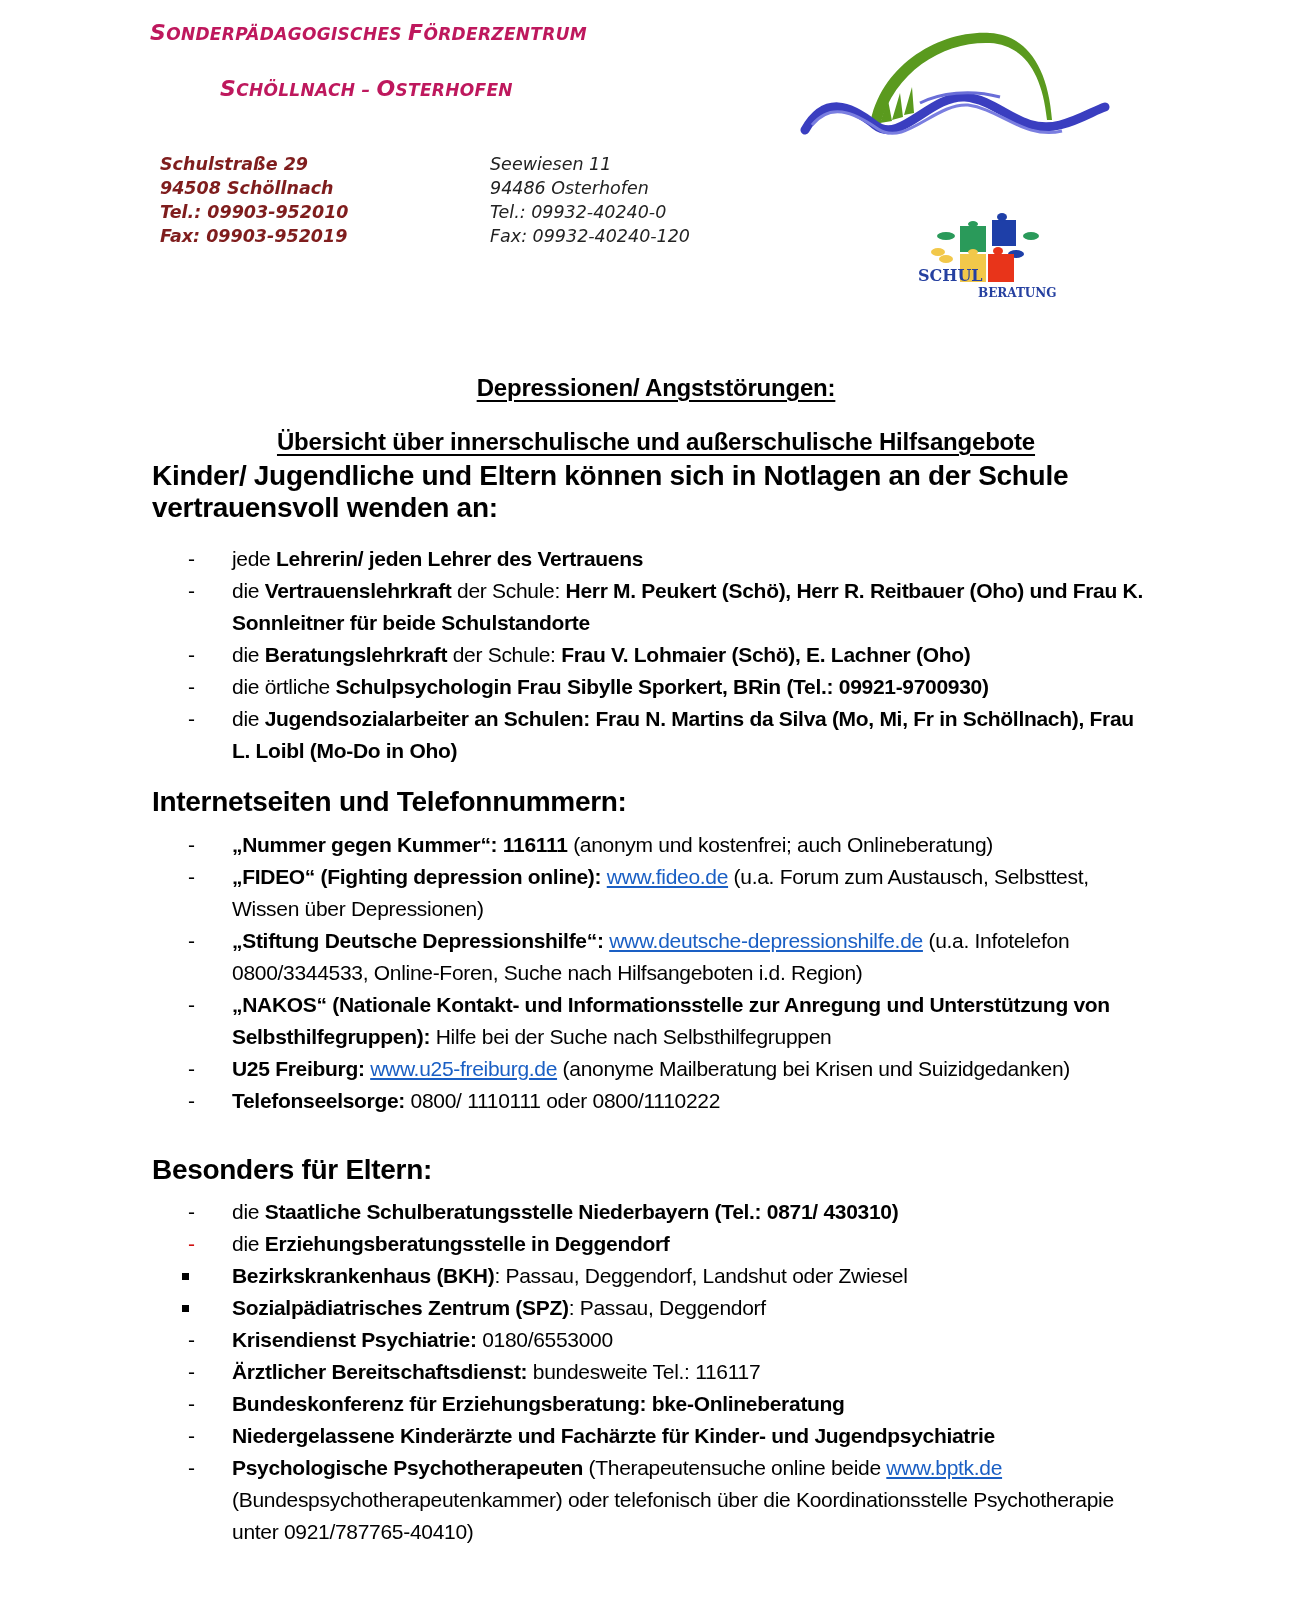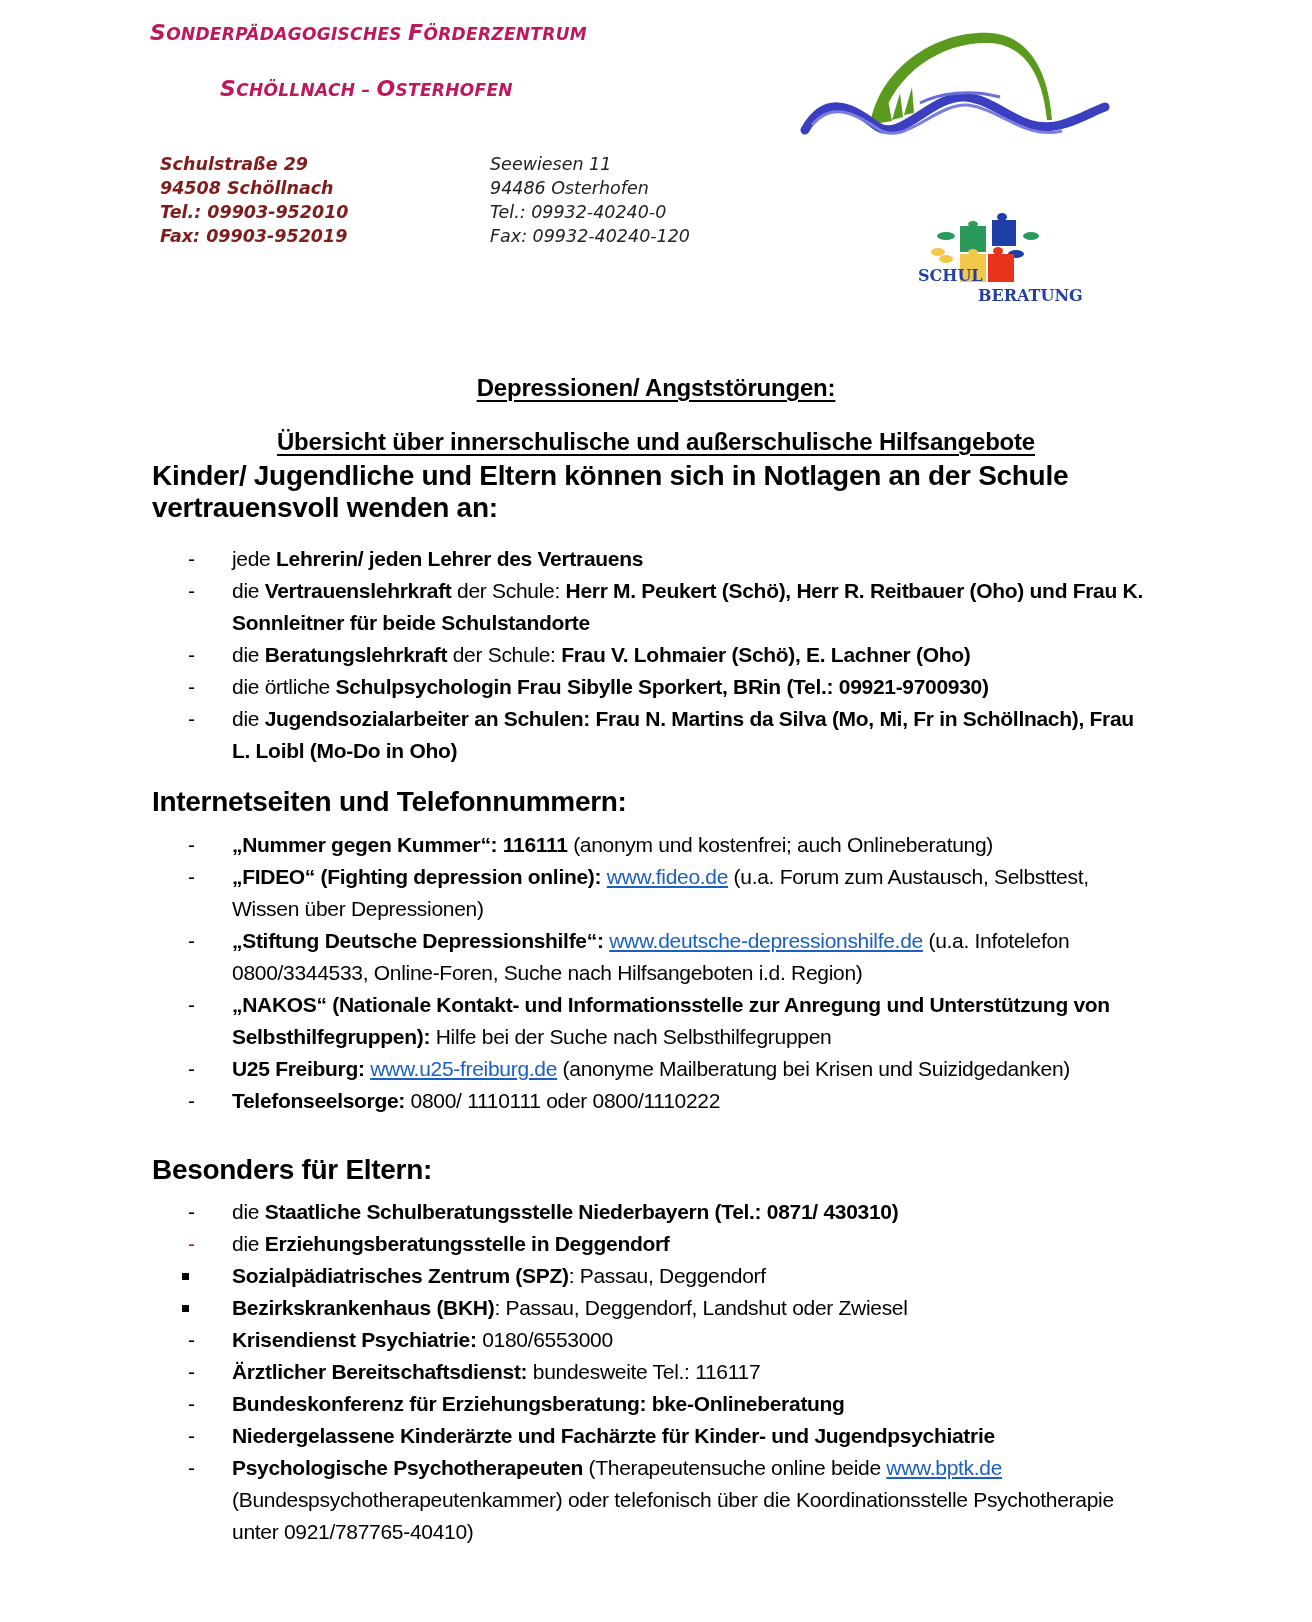--- a/index.html
+++ b/index.html
@@ -12,21 +12,21 @@
     #school-line2 { left: 220px; top: 76px; }
 
     .addr { position: absolute; font-family: "DejaVu Sans", sans-serif; font-style: italic; font-size: 17.5px; line-height: 24px; }
     #addr-left { left: 160px; top: 152px; font-weight: bold; color: #7f1d1d; }
     #addr-right { left: 490px; top: 152px; font-weight: normal; color: #222; }
     .addr div { white-space: nowrap; }
 
     #logo-wave { position: absolute; left: 800px; top: 25px; width: 310px; height: 125px; }
     #logo-schulberatung { position: absolute; left: 918px; top: 210px; width: 170px; height: 100px; }
     #logo-schulberatung .t1 { position: absolute; left: 0; top: 56px; font-family: "DejaVu Serif", serif; font-weight: bold; font-size: 16px; color: #2540a0; }
-    #logo-schulberatung .t2 { position: absolute; left: 60px; top: 76px; font-family: "DejaVu Serif", serif; font-weight: bold; font-size: 16px; color: #2540a0; }
+    #logo-schulberatung .t2 { position: absolute; left: 60px; top: 76px; font-family: "DejaVu Serif", serif; font-weight: bold; font-size: 12px; color: #2540a0; }
 
     .content { font-family: "Liberation Sans", sans-serif; font-size: 21px; }
     .title { position: absolute; left: 0; width: 1312px; text-align: center; font-weight: bold; text-decoration: underline; text-decoration-thickness: 2px; text-underline-offset: 4px; font-size: 24px; letter-spacing: -0.2px; margin-top: 22px; }
     #title1 { top: 352px; }
     #title2 { top: 406px; }
 
     .section-head { position: absolute; left: 152px; font-weight: bold; font-size: 28px; line-height: 32px; letter-spacing: -0.3px; }
     #intro-head { top: 460px; width: 940px; }
     #internet-head { top: 786px; }
     #eltern-head { top: 1154px; }
@@ -115,21 +115,21 @@
     <li><span class="bullet">-</span><b>„Stiftung Deutsche Depressionshilfe“: </b><a class="link">www.deutsche-depressionshilfe.de</a><span> (u.a. Infotelefon 0800/3344533, Online-Foren, Suche nach Hilfsangeboten i.d. Region)</span></li>
     <li><span class="bullet">-</span><b>„NAKOS“ (Nationale Kontakt- und Informationsstelle zur Anregung und Unterstützung von Selbsthilfegruppen):</b><span> Hilfe bei der Suche nach Selbsthilfegruppen</span></li>
     <li><span class="bullet">-</span><b>U25 Freiburg: </b><a class="link">www.u25-freiburg.de</a><span> (anonyme Mailberatung bei Krisen und Suizidgedanken)</span></li>
     <li><span class="bullet">-</span><b>Telefonseelsorge:</b><span> 0800/ 1110111 oder 0800/1110222</span></li>
   </ul>
 
   <div class="section-head" id="eltern-head">Besonders für Eltern:</div>
   <ul class="list" id="list-parents">
     <li><span class="bullet">-</span><span>die </span><b>Staatliche Schulberatungsstelle Niederbayern (Tel.: 0871/ 430310)</b></li>
     <li><span class="bullet red">-</span><span>die </span><b>Erziehungsberatungsstelle in Deggendorf</b></li>
+    <li><span class="bullet square"></span><b>Bezirkskrankenhaus (BKH)</b><span>: Passau, Deggendorf, Landshut oder Zwiesel</span></li>
     <li><span class="bullet square"></span><b>Sozialpädiatrisches Zentrum (SPZ)</b><span>: Passau, Deggendorf</span></li>
-    <li><span class="bullet square"></span><b>Bezirkskrankenhaus (BKH)</b><span>: Passau, Deggendorf, Landshut oder Zwiesel</span></li>
     <li><span class="bullet">-</span><b>Krisendienst Psychiatrie:</b><span> 0180/6553000</span></li>
     <li><span class="bullet">-</span><b>Ärztlicher Bereitschaftsdienst:</b><span> bundesweite Tel.: 116117</span></li>
     <li><span class="bullet">-</span><b>Bundeskonferenz für Erziehungsberatung: bke-Onlineberatung</b></li>
     <li><span class="bullet">-</span><b>Niedergelassene Kinderärzte und Fachärzte für Kinder- und Jugendpsychiatrie</b></li>
     <li><span class="bullet">-</span><b>Psychologische Psychotherapeuten</b><span> (Therapeutensuche online beide </span><a class="link">www.bptk.de</a><span> (Bundespsychotherapeutenkammer) oder telefonisch über die Koordinationsstelle Psychotherapie unter 0921/787765-40410)</span></li>
   </ul>
 </div>
 
 </body></html>

